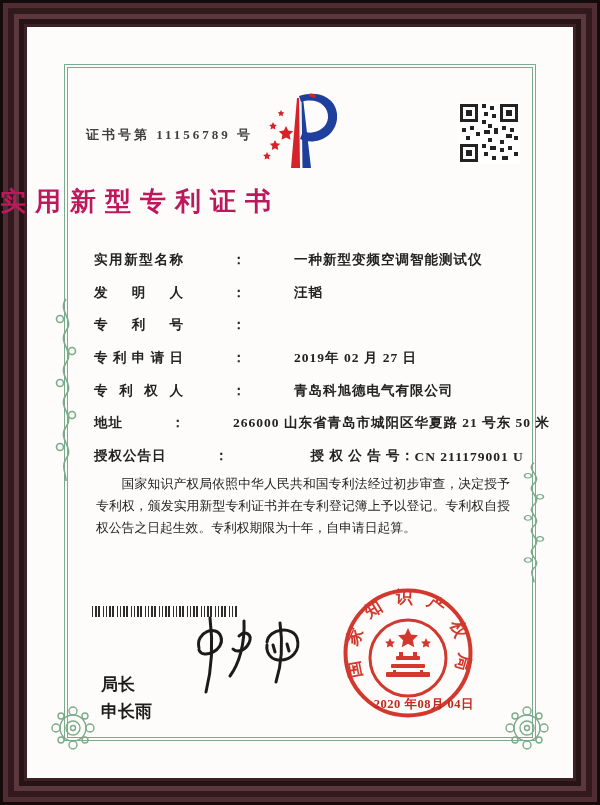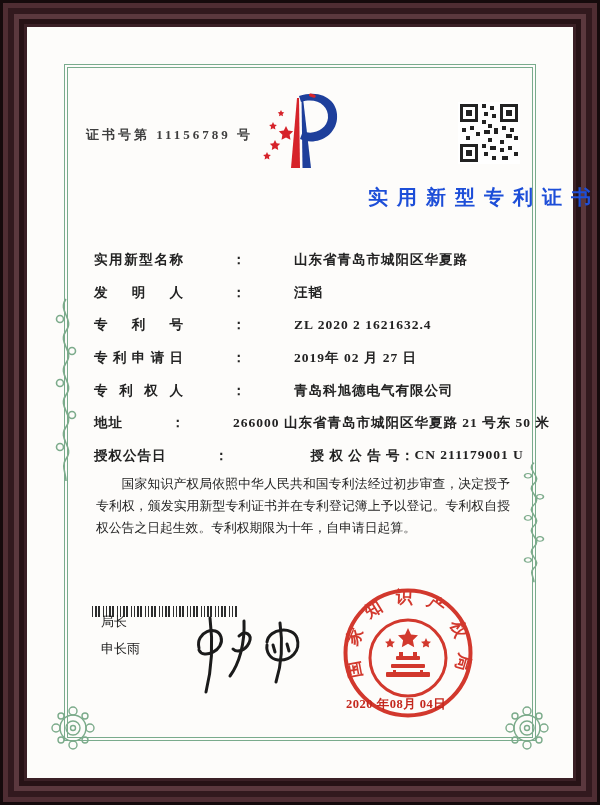--- a/index.html
+++ b/index.html
@@ -10,44 +10,44 @@
                inset 0 0 0 24px #271216,inset 0 0 0 27px #3b2026;}
   .green-outer{position:absolute;left:64px;top:64px;right:64px;bottom:64px;
     border:1px solid #79ab8c;}
   .green-inner{position:absolute;inset:2px;border:1px solid #79ab8c;}
   .content{position:absolute;inset:0;color:#262626;}
 
   .cert-no{position:absolute;left:86px;top:106px;font-size:13px;
     letter-spacing:3px;color:#3f3f3f;font-weight:600;margin-top:20px;}
   .logo{position:absolute;left:253px;top:88px;width:94px;height:90px;}
   .qr{position:absolute;left:458px;top:102px;width:62px;height:62px;}
-  .title{position:absolute;left:0;right:0;top:184px;text-align:right;
-    font-size:20px;font-weight:bold;letter-spacing:9px;color:#1d4ed8;}
+  .title{position:absolute;left:0;right:0;top:184px;text-align:left;
+    font-size:26px;font-weight:bold;letter-spacing:9px;color:#be185d;}
 
   .fields{position:absolute;left:94px;right:88px;top:244px;}
   .frow{height:32.6px;display:flex;align-items:center;font-size:13.5px;
     font-weight:600;letter-spacing:1px;color:#222;white-space:nowrap;gap:48px;}
   .flabel{display:inline-block;width:90px;text-align:justify;text-align-last:justify;}
   .colon{display:inline-block;width:14px;}
-  .grant-right{margin-left:34px;display:flex;align-items:flex-start;}
+  .grant-right{margin-left:34px;display:flex;align-items:flex-end;}
 
   .paras{position:absolute;left:94px;right:88px;top:472px;font-size:12.8px;
     line-height:21.8px;text-align:justify;color:#242424;font-weight:500;}
   .paras p{margin:2px;text-indent:2em;}
 
   .barcode{position:absolute;left:92px;top:606px;width:146px;height:11px;
     background:repeating-linear-gradient(90deg,
       #2d2d2d 0 1px,transparent 1px 3px,#2d2d2d 3px 5px,transparent 5px 6px,
       #2d2d2d 6px 8px,transparent 8px 11px,#2d2d2d 11px 12px,transparent 12px 14px);}
-  .director{position:absolute;left:101px;top:608px;
+  .director{position:absolute;left:101px;top:671px;
     font-family:"Liberation Sans","DejaVu Sans",sans-serif;
-    font-size:13px;font-weight:normal;color:#1c1c1c;line-height:27px;}
+    font-size:17px;font-weight:bold;color:#1c1c1c;line-height:27px;}
   .signature{position:absolute;left:175px;top:608px;width:140px;height:95px;}
   .seal{position:absolute;left:341px;top:586px;width:134px;height:134px;opacity:.93;}
-  .seal-date{position:absolute;left:346px;top:696px;width:128px;text-align:left;
+  .seal-date{position:absolute;left:346px;top:696px;width:128px;text-align:right;
     color:#c4281e;font-size:12.5px;font-weight:600;letter-spacing:.5px;z-index:3;}
 
   .vine-left{position:absolute;left:53px;top:295px;width:26px;height:190px;}
   .vine-right{position:absolute;right:53px;top:460px;width:26px;height:125px;}
   .rosette-bl{position:absolute;left:50px;top:705px;width:46px;height:46px;}
   .rosette-br{position:absolute;right:50px;top:705px;width:46px;height:46px;}
 </style>
 </head>
 <body>
 
@@ -111,31 +111,30 @@
         <rect x="44" y="54" width="6" height="4"></rect>
     </g>
   </svg>
 
   <div class="title">实用新型专利证书</div>
 
   <div class="fields">
     <div class="frow">
       <span class="flabel">实用新型名称</span>
         <span class="colon">：</span>
-        <span>山东省青岛市城阳区华夏路</span>
+        <span>一种新型变频空调智能测试仪</span>
     </div>
     <div class="frow">
       <span class="flabel">发明人</span>
         <span class="colon">：</span>
         <span>汪韬</span>
     </div>
     <div class="frow">
       <span class="flabel">专利号</span>
         <span class="colon">：</span>
-        <span>ZL 2020 2 1621632.4</span>
     </div>
     <div class="frow">
       <span class="flabel">专利申请日</span>
         <span class="colon">：</span>
         <span>2019年 02 月 27 日</span>
     </div>
     <div class="frow">
       <span class="flabel">专利权人</span>
         <span class="colon">：</span>
         <span>青岛科旭德电气有限公司</span>

